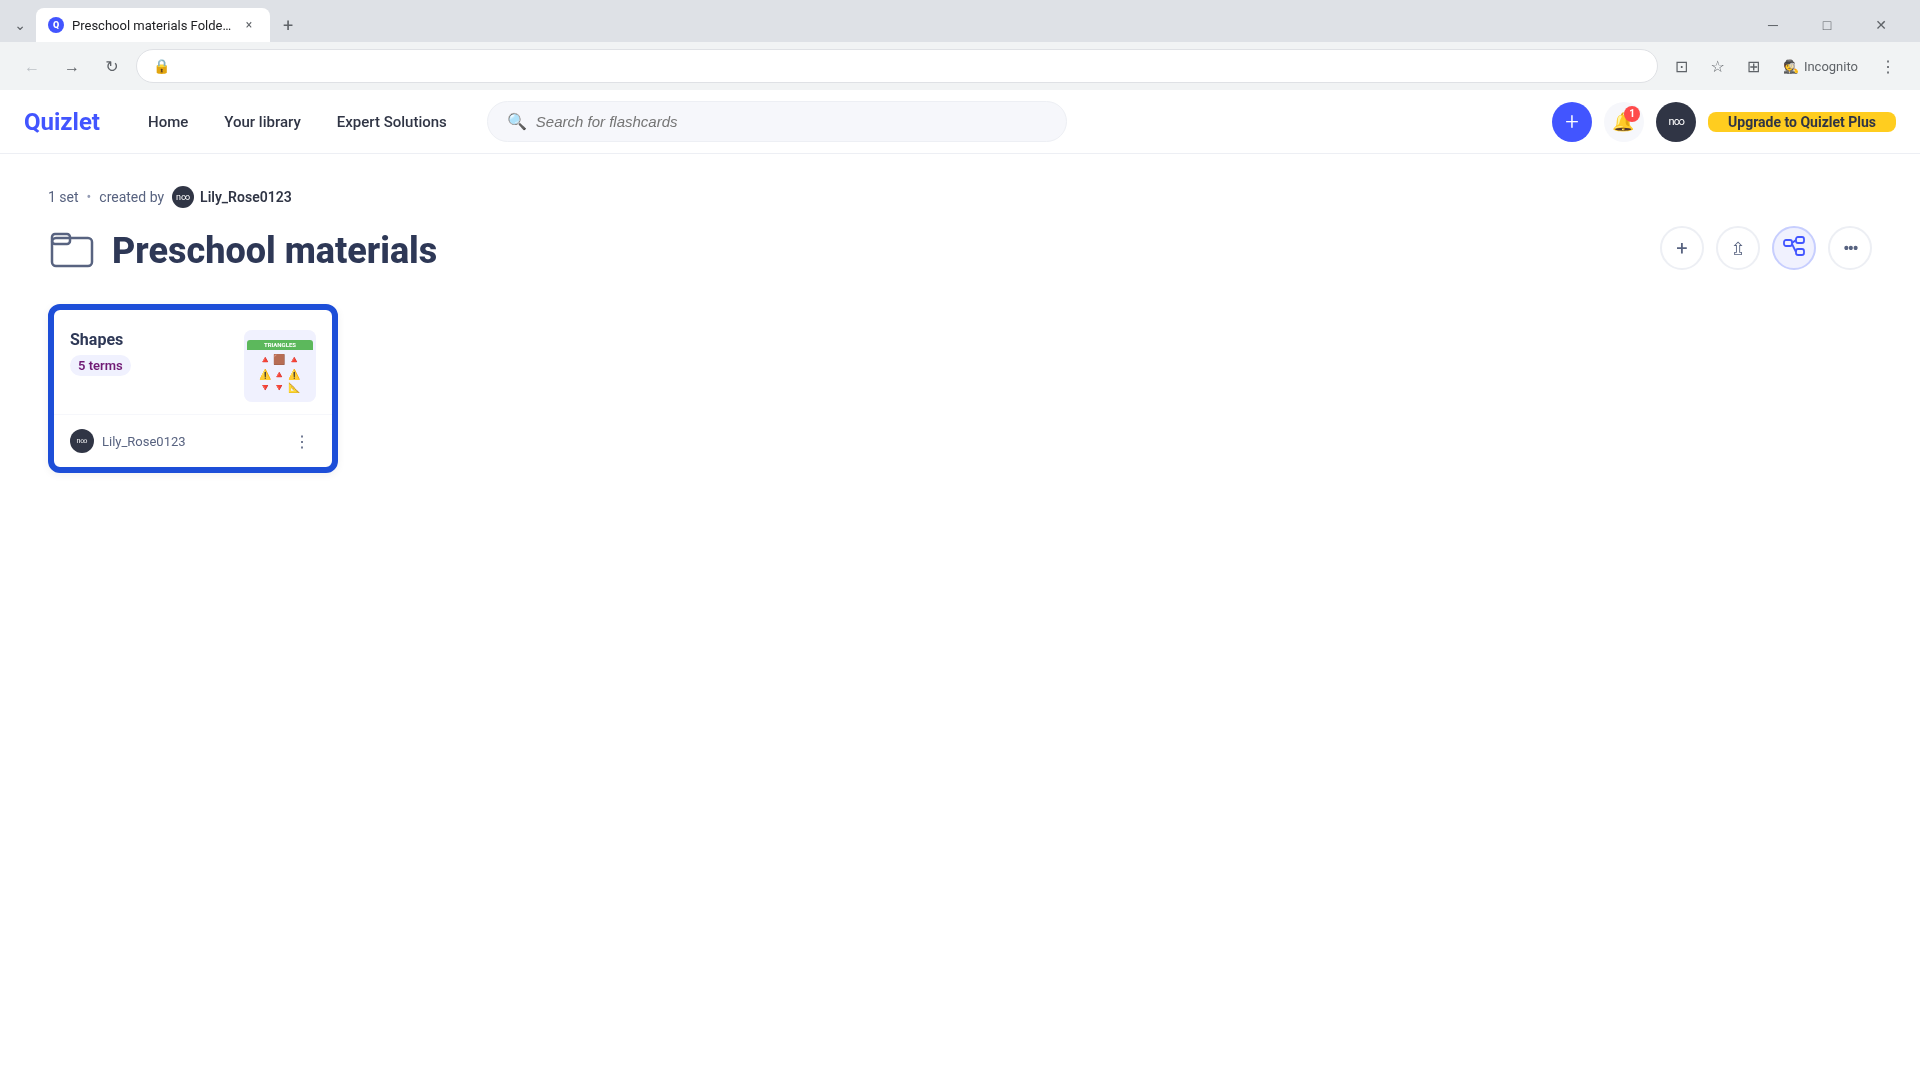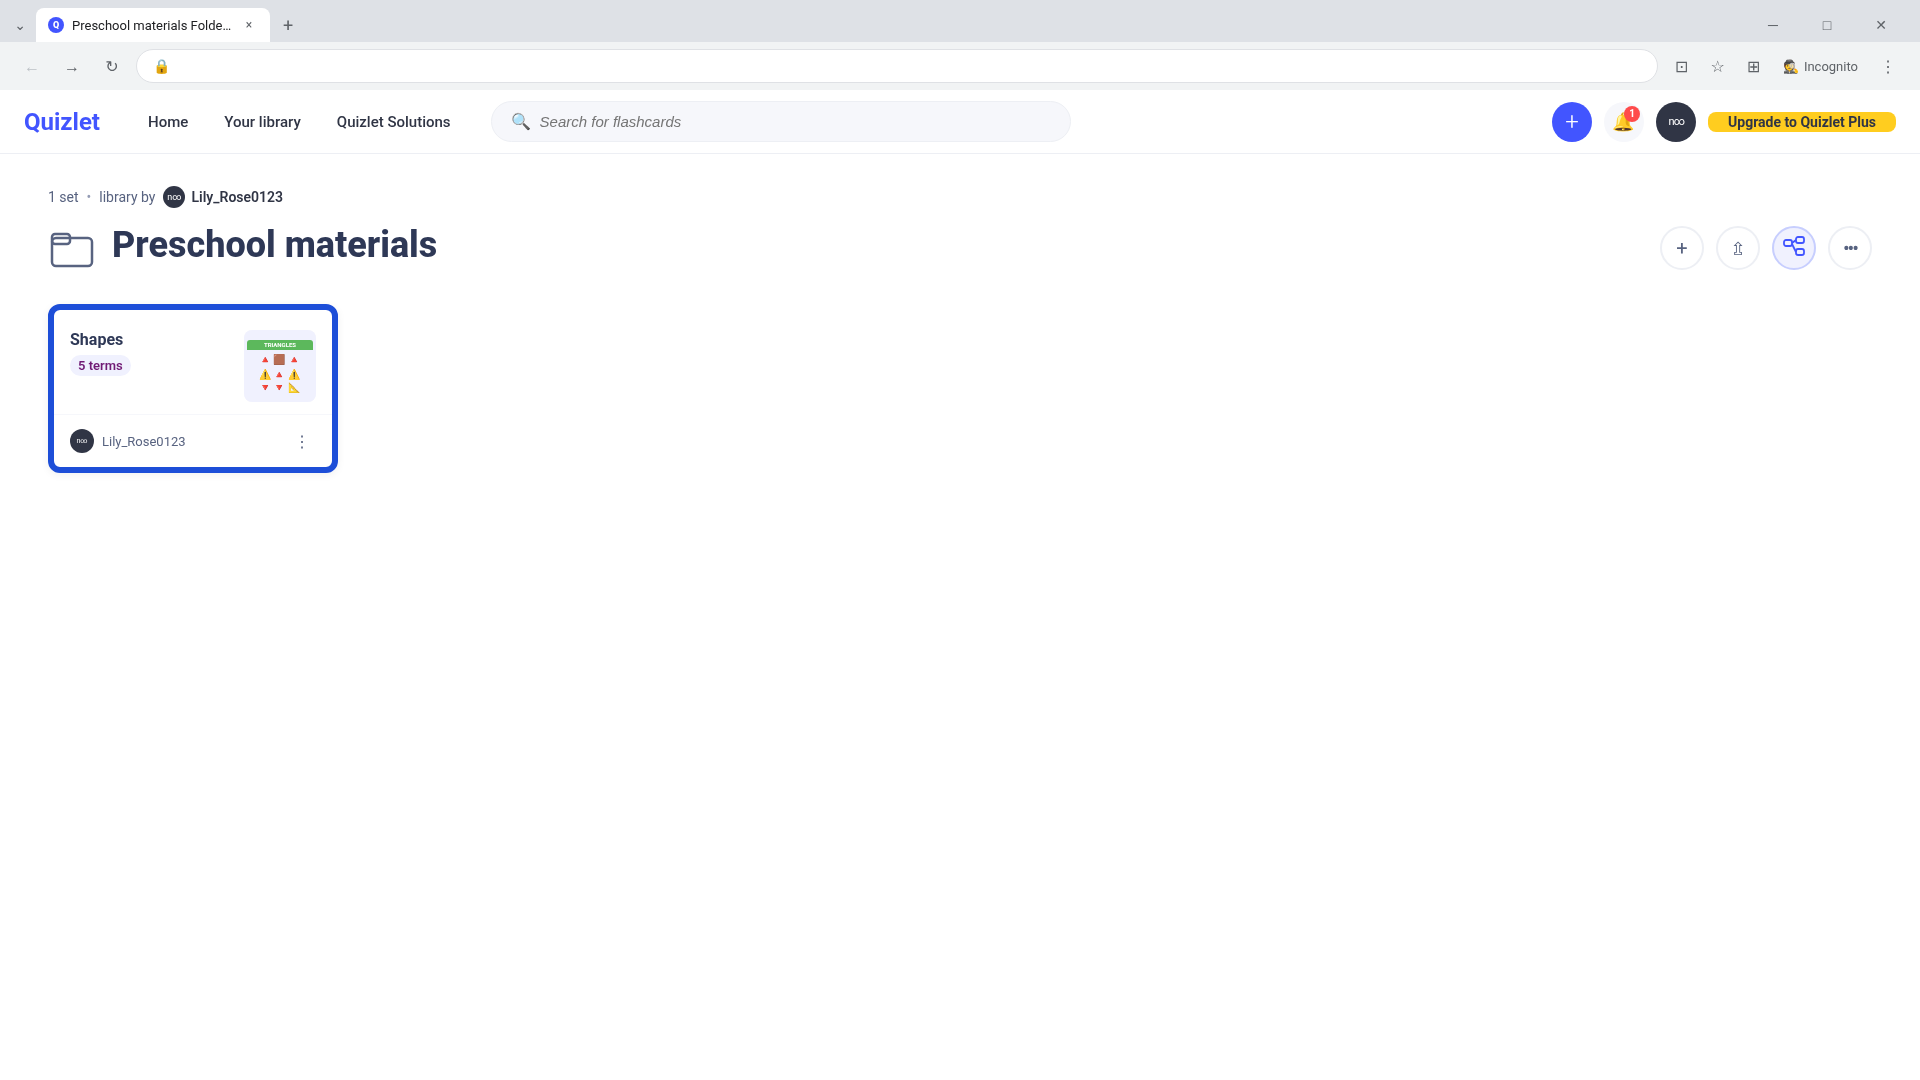--- a/index.html
+++ b/index.html
@@ -43,21 +43,21 @@
     .avatar-btn { width: 40px; height: 40px; border-radius: 50%; background: #303545; display: flex; align-items: center; justify-content: center; cursor: pointer; overflow: hidden; }
     .upgrade-btn { background: #ffcd1f; color: #303545; font-weight: 700; font-size: 14px; padding: 2px 20px; border-radius: 8px; cursor: pointer; white-space: nowrap; }
 
     
     .main { padding: 32px 48px; }
 
     .folder-meta { display: flex; align-items: center; gap: 8px; margin-bottom: 16px; font-size: 14px; color: #586380; }
     .meta-divider { color: #939bb4; }
 
     .folder-header { display: flex; align-items: center; justify-content: space-between; margin-bottom: 32px; }
-    .folder-title-row { display: flex; align-items: flex-start; gap: 16px; }
+    .folder-title-row { display: flex; align-items: flex-end; gap: 16px; }
     .folder-icon { width: 48px; height: 48px; display: flex; align-items: center; justify-content: center; font-size: 36px; color: #586380; }
     .folder-title { font-size: 36px; font-weight: 800; color: #2e3856; }
 
     .folder-actions { display: flex; align-items: center; gap: 12px; }
     .action-btn { width: 44px; height: 44px; border-radius: 50%; border: 2px solid #edeff4; display: flex; align-items: center; justify-content: center; cursor: pointer; color: #586380; font-size: 18px; background: white; }
     .action-btn.active { background: #f0f1fe; border-color: #c7cefe; }
 
     
     .cards-grid { display: flex; flex-wrap: wrap; gap: 20px; }
     .set-card { width: 290px; background: white; border-radius: 12px; border: 6px solid #1d4ed8; box-shadow: 0 2px 8px rgba(0,0,0,0.06); cursor: pointer; overflow: hidden; }
@@ -120,21 +120,21 @@
   </div>
 </div>
 
 <div class="app">
 
   <div class="header">
     <div class="logo">Quizlet</div>
     <nav class="nav">
       <div class="nav-item">Home</div>
       <div class="nav-item">Your library</div>
-      <div class="nav-item">Quizlet Solutions</div>
+      <div class="nav-item">Expert Solutions</div>
     </nav>
     <div class="search-bar">
       <div class="search-inner">
         <span class="search-icon">🔍</span>
         <input class="search-input" type="text" placeholder="Search for flashcards" style="">
       </div>
     </div>
     <div class="header-actions">
       <div class="create-btn">
         <span style="font-size:24px;font-weight:300;">+</span>
@@ -148,21 +148,21 @@
       </div>
       <div class="upgrade-btn">Upgrade to Quizlet Plus</div>
     </div>
   </div>
 
   <div class="main">
 
     <div class="folder-meta">
       <span>1 set</span>
       <span class="meta-divider">•</span>
-      <span>library by</span>
+      <span>created by</span>
       <div style="display:flex;align-items:center;gap:6px;">
         <div style="width:22px;height:22px;border-radius:50%;background:#303545;display:flex;align-items:center;justify-content:center;">
           <span style="font-size:9px;color:white;">n∞</span>
         </div>
         <span style="font-weight:600;color:#303545;">Lily_Rose0123</span>
       </div>
     </div>
 
     <div class="folder-header">
       <div class="folder-title-row">

